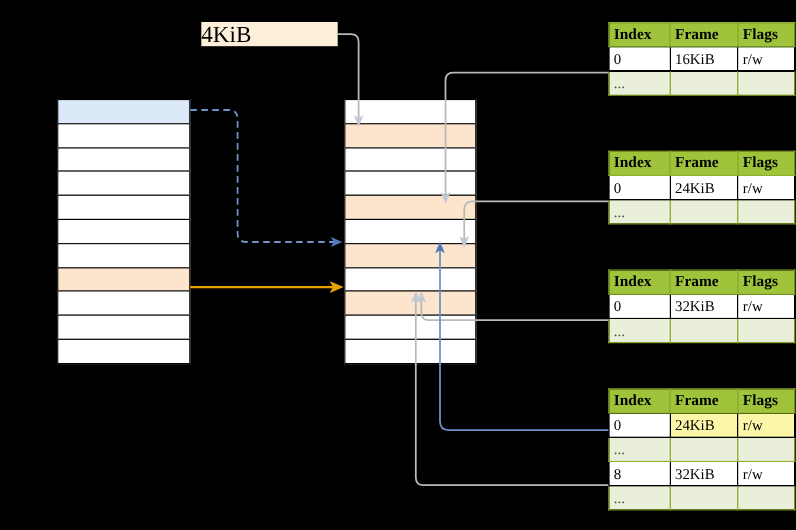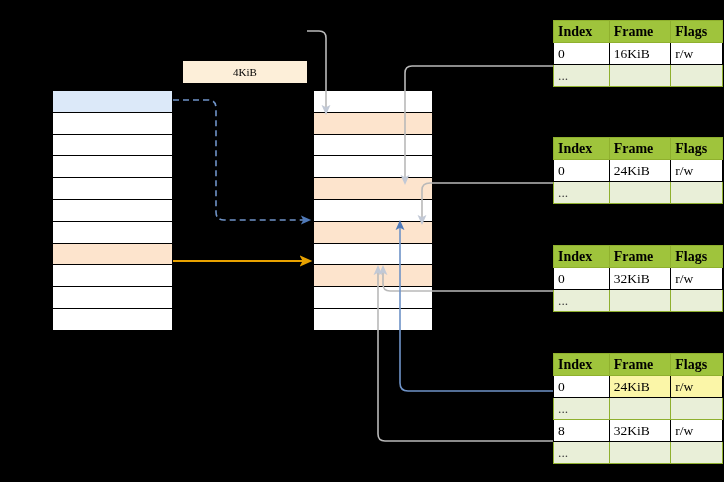--- a/index.html
+++ b/index.html
@@ -17,25 +17,23 @@
   }
 
   
   .abs { position: absolute; box-sizing: border-box; }
 
   
   .size-label {
     background: #fdefd9;
     border: 0;
     color: #000000;
-    font-size: 11px;
+    font-size: 21px;
     line-height: 22px;
-    text-align: center;
     font-family: "Liberation Serif", serif;
-    margin-top: 41px;
   }
 
   
   .mem-col { border: 0; }
   .mem-row {
     position: absolute;
     box-sizing: border-box;
     left: 0;
     border: 1px solid #000000;
     background: #ffffff;

